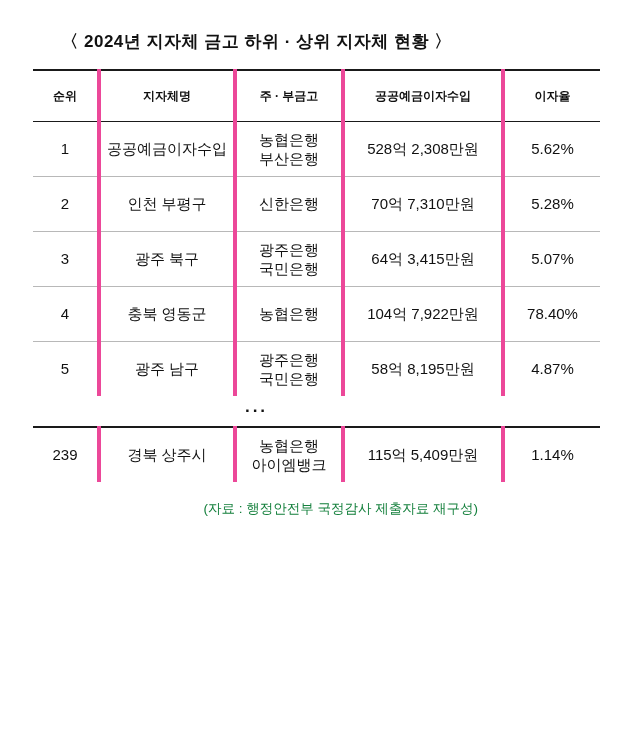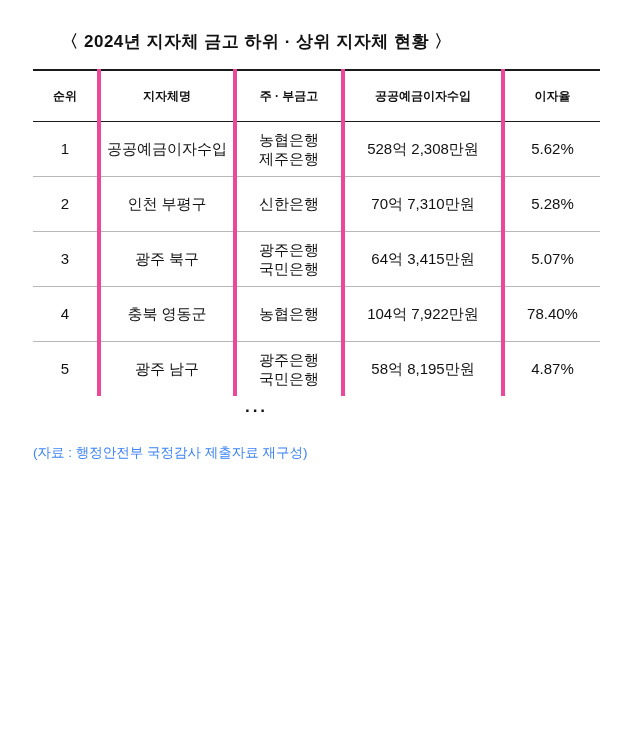--- a/index.html
+++ b/index.html
@@ -81,23 +81,23 @@
   .ellipsis-row {
     text-align: center;
     font-size: 17px;
     font-weight: bold;
     letter-spacing: 2px;
     color: #111111;
     height: 30px;
     line-height: 30px;
   }
   .source {
-    text-align: left;
+    text-align: right;
     font-size: 13.5px;
-    color: #3b82f6;
+    color: #15803d;
     padding-top: 18px;
     padding-right: 2px;
   }
   .tbl-wrap { position: relative; }
 </style>
 </head>
 <body>
 
 <div class="page">
 
@@ -120,21 +120,21 @@
           <th class="vsep">공공예금이자수입</th>
           <th class="vsep">이자율</th>
         </tr>
       </thead>
       <tbody>
         <tr>
           <td>1</td>
           <td class="vsep">공공예금이자수입</td>
           <td class="vsep bank-lines">
             <span>농협은행</span>
-            <span>제주은행</span>
+            <span>부산은행</span>
           </td>
           <td class="vsep">528억 2,308만원</td>
           <td class="vsep">5.62%</td>
         </tr>
         <tr>
           <td>2</td>
           <td class="vsep">인천 부평구</td>
           <td class="vsep bank-lines">
             <span>신한은행</span>
           </td>
@@ -177,19 +177,29 @@
 
     <table>
       <colgroup>
         <col class="c-rank">
           <col class="c-name">
           <col class="c-bank">
           <col class="c-amount">
           <col class="c-rate">
       </colgroup>
       <tbody>
+        <tr class="hrule-top">
+          <td>239</td>
+          <td class="vsep">경북 상주시</td>
+          <td class="vsep bank-lines">
+            <span>농협은행</span>
+            <span>아이엠뱅크</span>
+          </td>
+          <td class="vsep">115억 5,409만원</td>
+          <td class="vsep">1.14%</td>
+        </tr>
       </tbody>
     </table>
   </div>
 
   <div class="source">(자료 : 행정안전부 국정감사 제출자료 재구성)</div>
 
 </div>
 
 </body></html>

